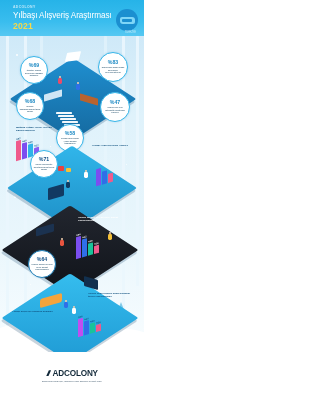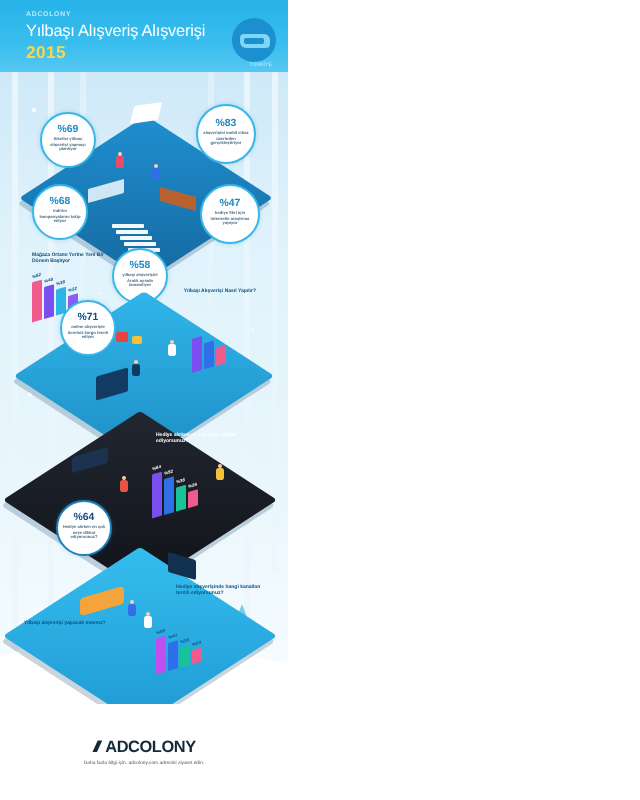--- a/index.html
+++ b/index.html
@@ -193,22 +193,22 @@
     white-space: nowrap;
   }
 </style>
 </head>
 <body>
 
 <div id="page">
 
   <div id="header">
     <div class="brand-top">ADCOLONY</div>
-    <div class="title-main">Yılbaşı Alışveriş Alışverişi</div>
-    <div class="title-year">2015</div>
+    <div class="title-main">Yılbaşı Alışveriş Araştırması</div>
+    <div class="title-year">2021</div>
     <div class="tr-badge">
       <div class="tr-map"></div>
     </div>
     <div class="tr-label">TÜRKİYE</div>
   </div>
 
   <div id="backdrop">
     <div class="trunk" style="left:6px;  top:0px;   height:300px;"></div>
     <div class="trunk" style="left:24px; top:0px;   height:270px;"></div>
     <div class="trunk" style="left:122px;top:0px;   height:290px;"></div>

